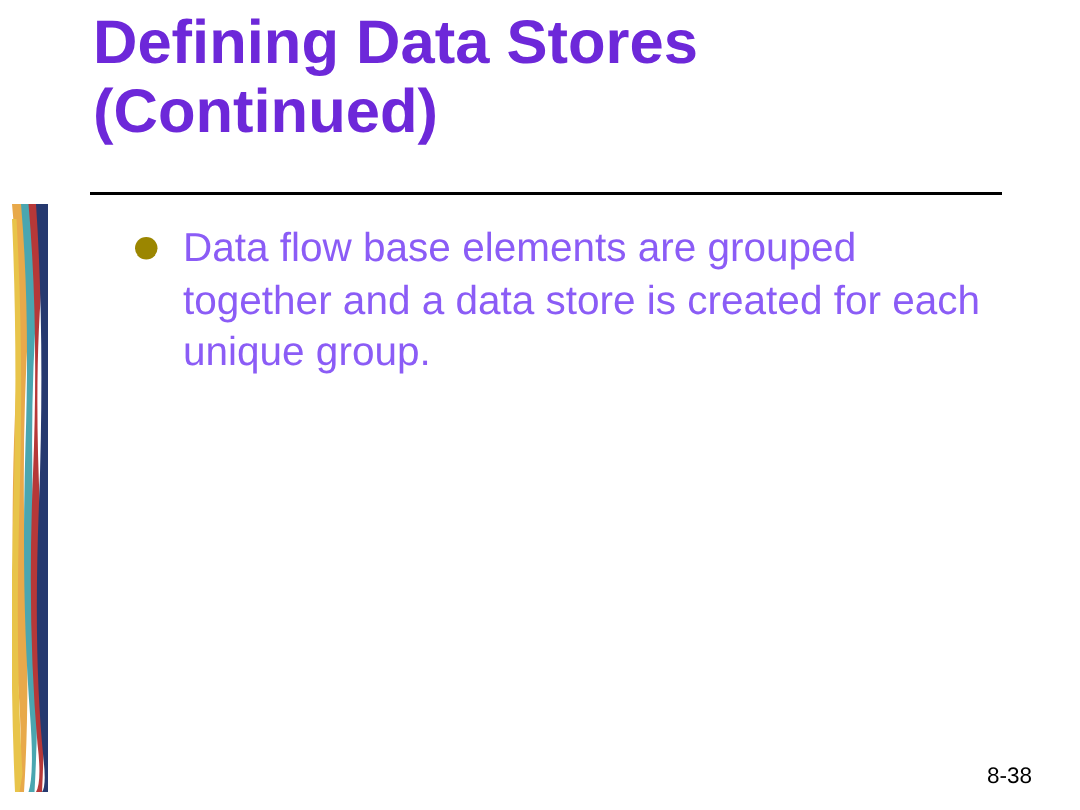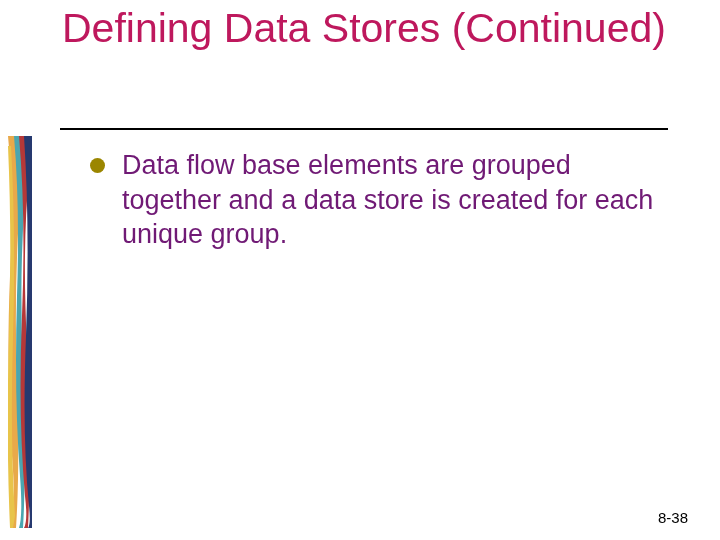--- a/index.html
+++ b/index.html
@@ -20,41 +20,41 @@
     height: 392px;
   }
   .title {
     position: absolute;
     left: 62px;
     top: 6px;
     right: 40px;
     font-family: "Comic Sans MS", "Comic Sans", cursive, Verdana, sans-serif;
     font-size: 41px;
     line-height: 1.12;
-    color: #be185d;
-    font-weight: 400;
+    color: #6d28d9;
+    font-weight: 700;
     letter-spacing: 0px;
   }
   .underline {
     position: absolute;
     left: 60px;
     top: 128px;
     width: 608px;
     height: 2px;
     background: #000;
   }
   .body {
     position: absolute;
     left: 90px;
     top: 148px;
     right: 46px;
     font-family: "Comic Sans MS", "Comic Sans", cursive, Verdana, sans-serif;
     font-size: 27px;
     line-height: 1.28;
-    color: #701a75;
+    color: #8b5cf6;
   }
   .body ul {
     list-style: none;
     margin: 0;
     padding: 0;
   }
   .body li {
     position: relative;
     padding-left: 32px;
     margin-bottom: 2px;

